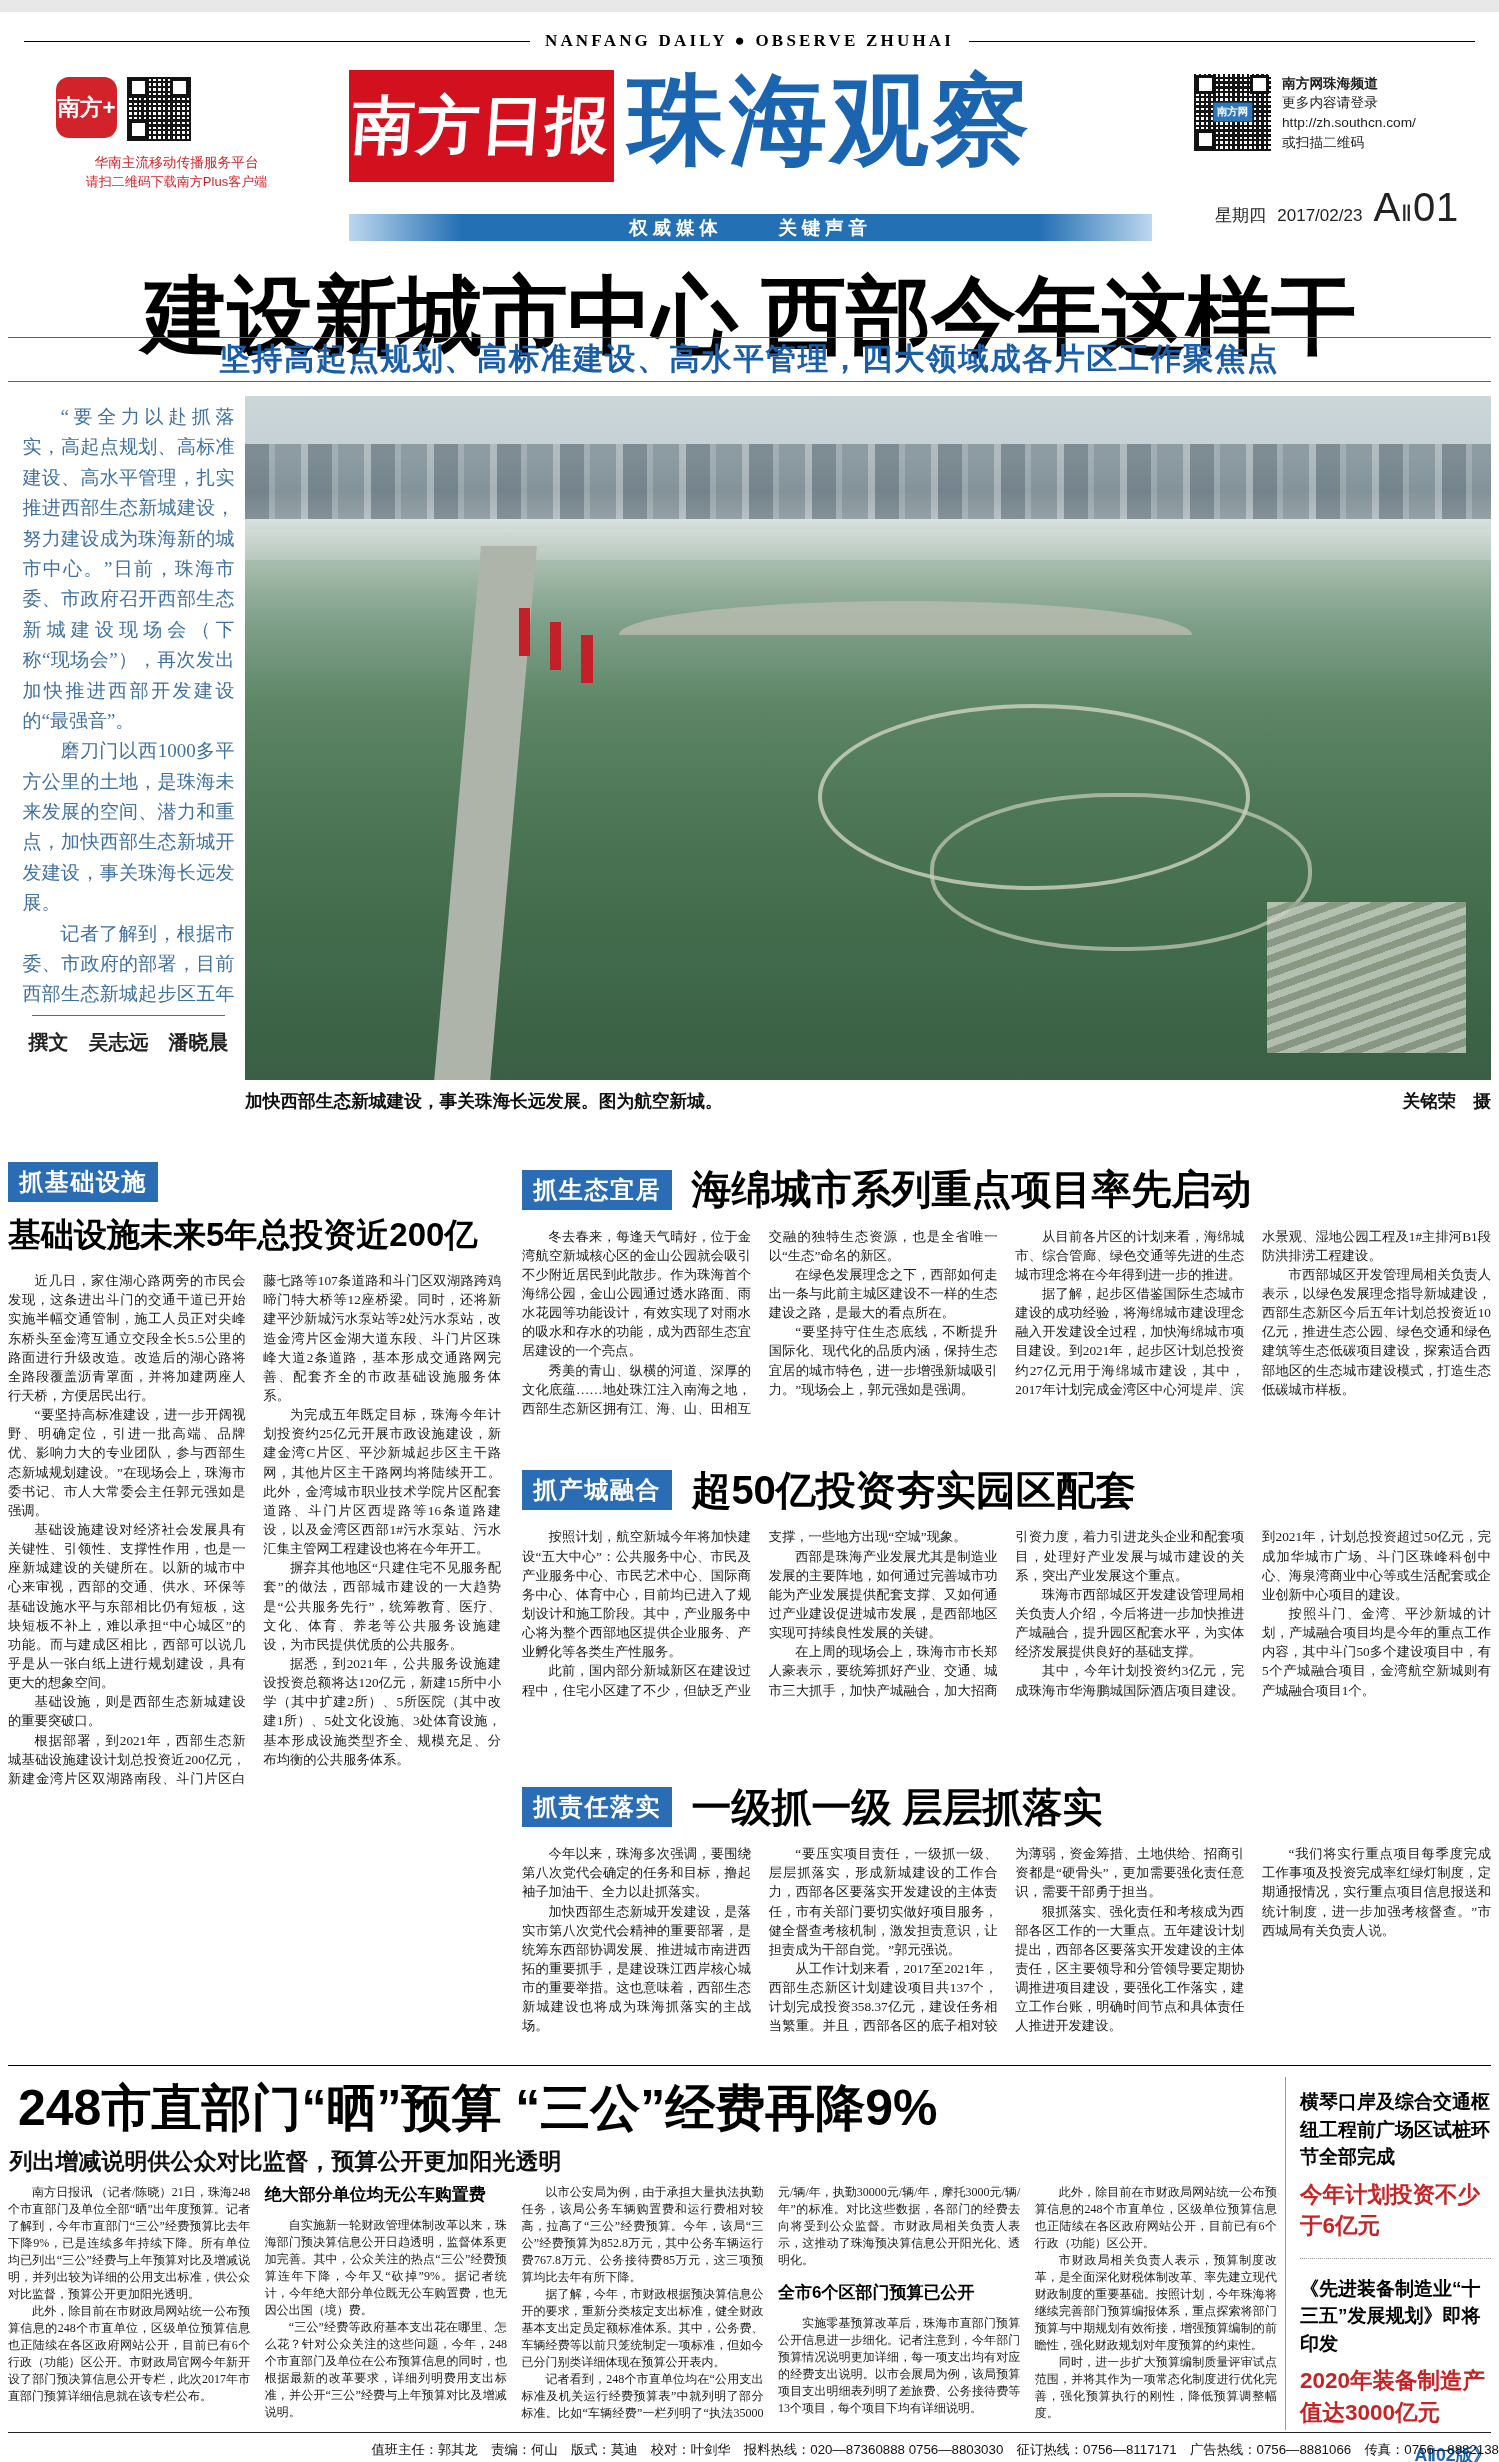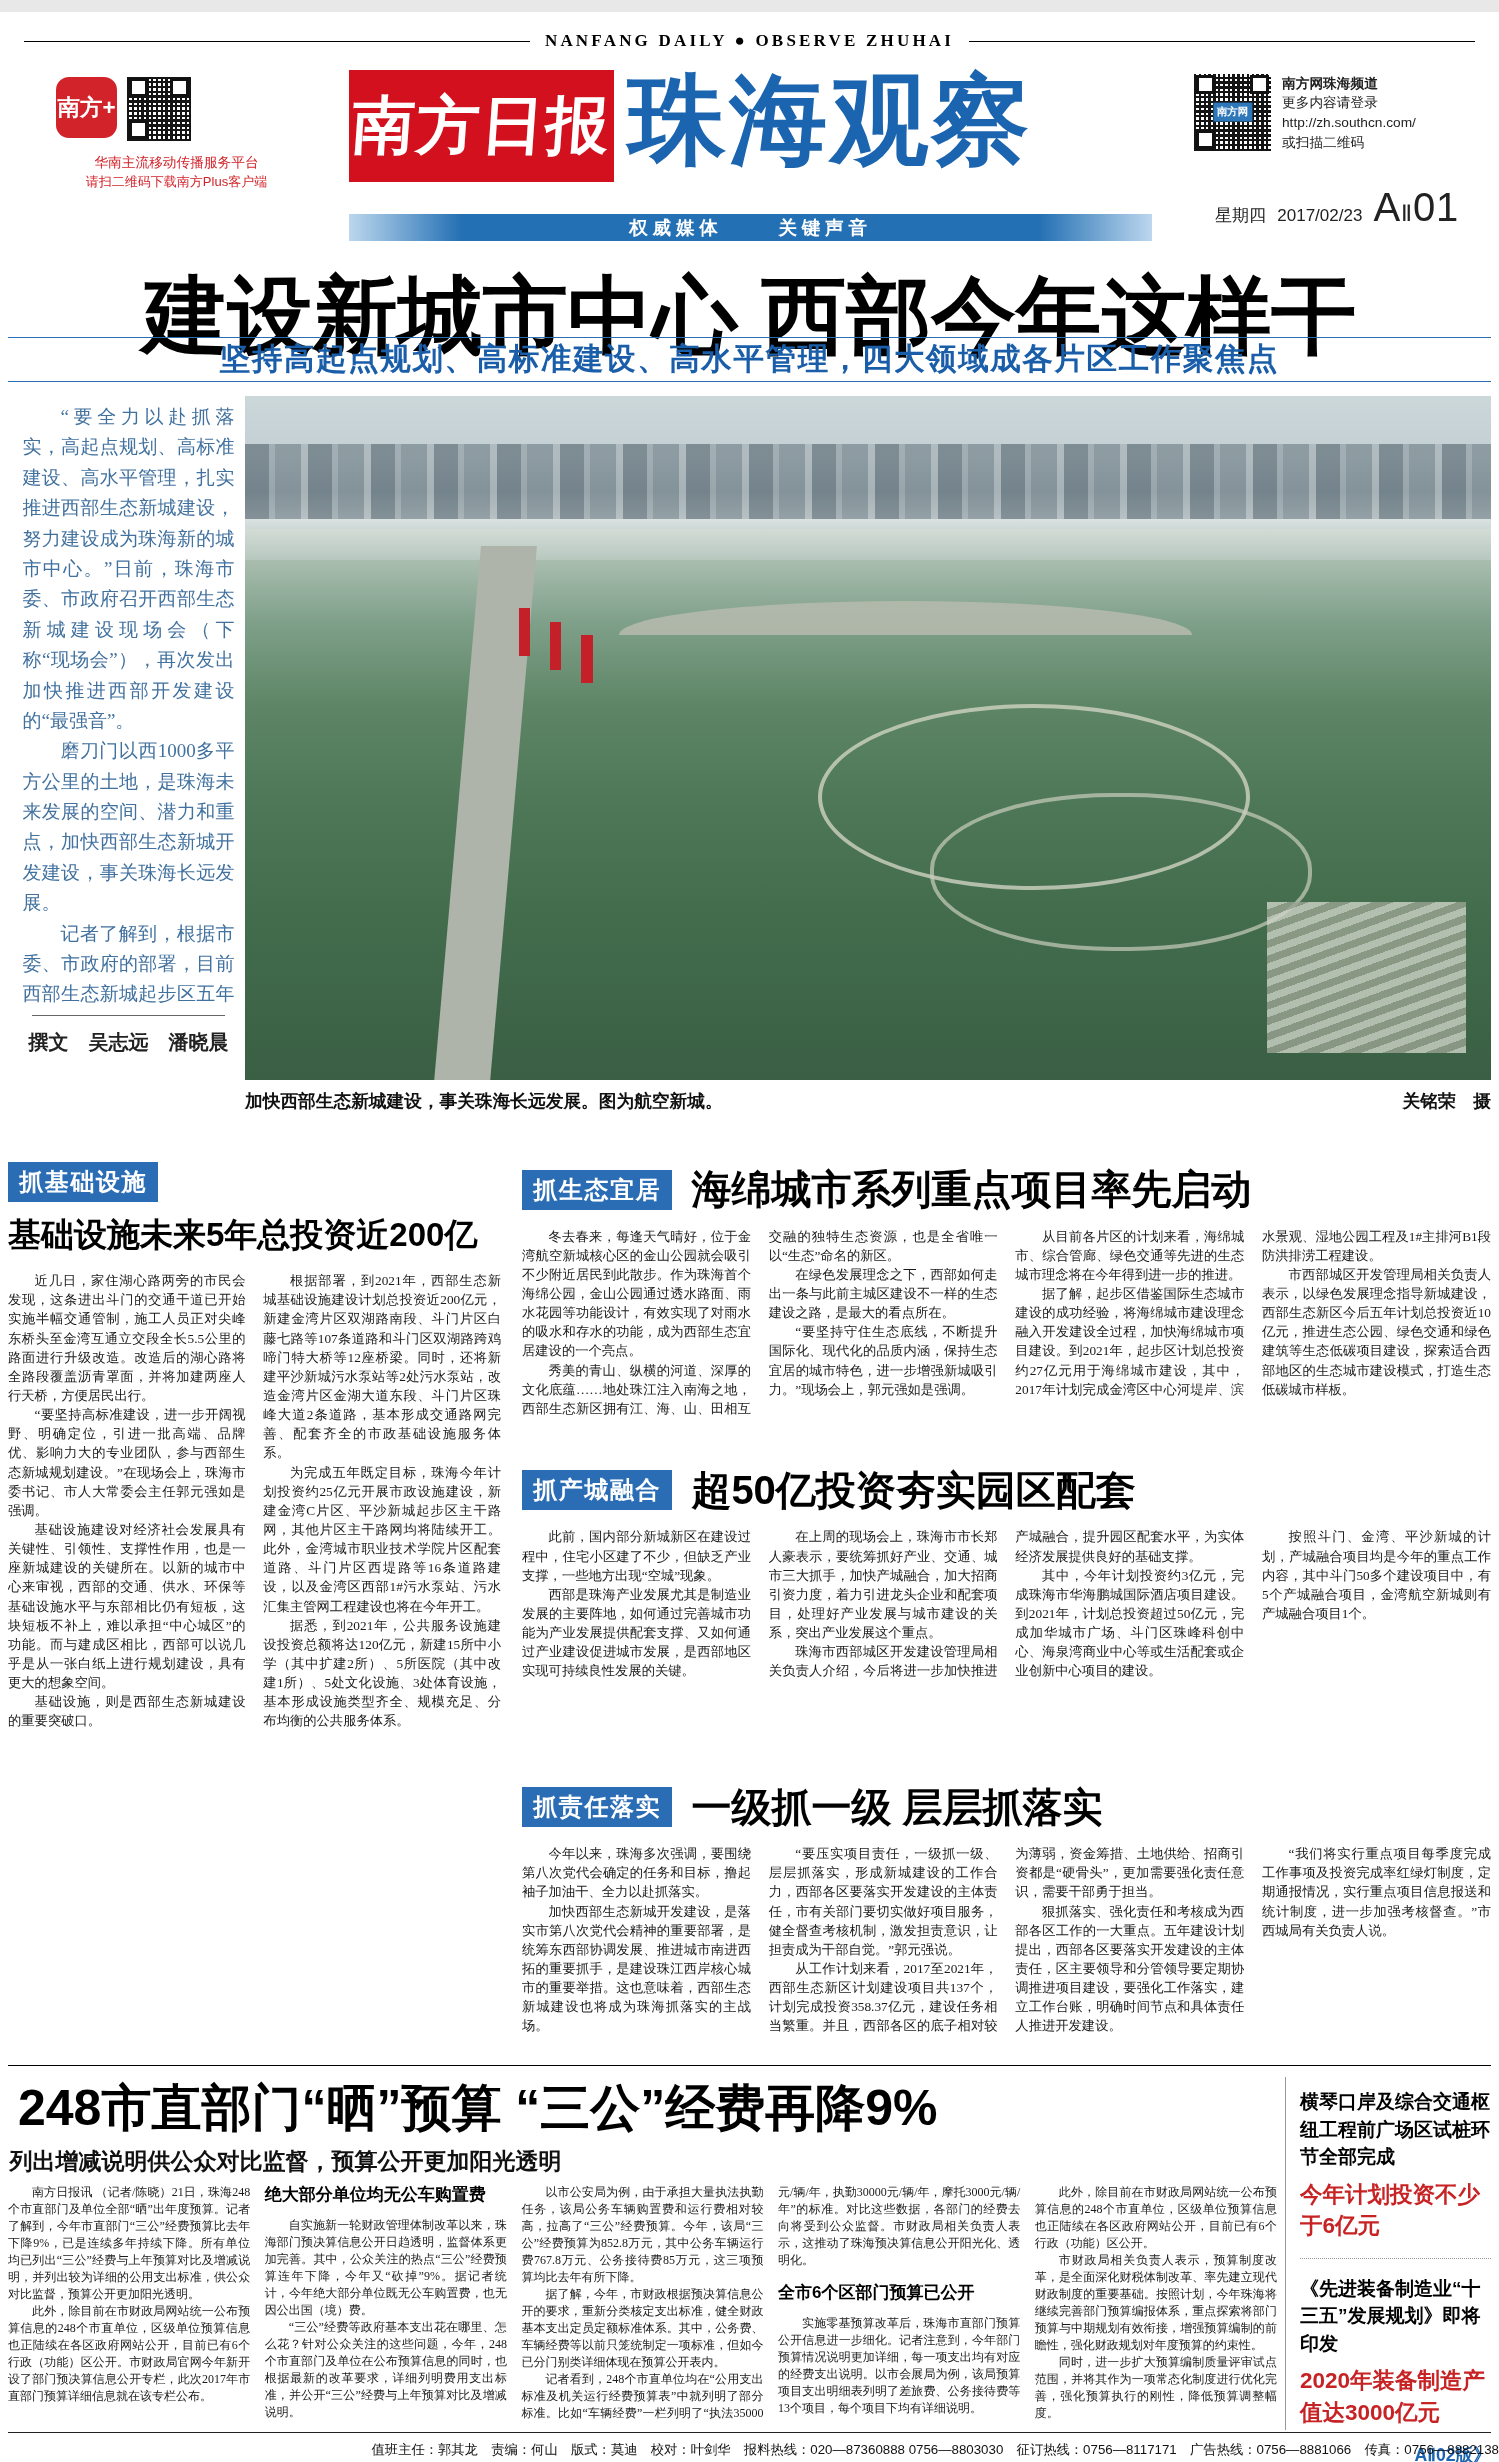--- a/index.html
+++ b/index.html
@@ -226,20 +226,21 @@
   <div class="sec1">
     <span class="sec-badge">抓基础设施</span>
     <div class="sec-headline">基础设施未来5年总投资近200亿</div>
     <div class="sec-body">
         <p class="para">近几日，家住湖心路两旁的市民会发现，这条进出斗门的交通干道已开始实施半幅交通管制，施工人员正对尖峰东桥头至金湾互通立交段全长5.5公里的路面进行升级改造。改造后的湖心路将全路段覆盖沥青罩面，并将加建两座人行天桥，方便居民出行。</p>
         <p class="para">“要坚持高标准建设，进一步开阔视野、明确定位，引进一批高端、品牌优、影响力大的专业团队，参与西部生态新城规划建设。”在现场会上，珠海市委书记、市人大常委会主任郭元强如是强调。</p>
         <p class="para">基础设施建设对经济社会发展具有关键性、引领性、支撑性作用，也是一座新城建设的关键所在。以新的城市中心来审视，西部的交通、供水、环保等基础设施水平与东部相比仍有短板，这块短板不补上，难以承担“中心城区”的功能。而与建成区相比，西部可以说几乎是从一张白纸上进行规划建设，具有更大的想象空间。</p>
         <p class="para">基础设施，则是西部生态新城建设的重要突破口。</p>
         <p class="para">根据部署，到2021年，西部生态新城基础设施建设计划总投资近200亿元，新建金湾片区双湖路南段、斗门片区白藤七路等107条道路和斗门区双湖路跨鸡啼门特大桥等12座桥梁。同时，还将新建平沙新城污水泵站等2处污水泵站，改造金湾片区金湖大道东段、斗门片区珠峰大道2条道路，基本形成交通路网完善、配套齐全的市政基础设施服务体系。</p>
         <p class="para">为完成五年既定目标，珠海今年计划投资约25亿元开展市政设施建设，新建金湾C片区、平沙新城起步区主干路网，其他片区主干路网均将陆续开工。此外，金湾城市职业技术学院片区配套道路、斗门片区西堤路等16条道路建设，以及金湾区西部1#污水泵站、污水汇集主管网工程建设也将在今年开工。</p>
+        <p class="para">摒弃其他地区“只建住宅不见服务配套”的做法，西部城市建设的一大趋势是“公共服务先行”，统筹教育、医疗、文化、体育、养老等公共服务设施建设，为市民提供优质的公共服务。</p>
         <p class="para">据悉，到2021年，公共服务设施建设投资总额将达120亿元，新建15所中小学（其中扩建2所）、5所医院（其中改建1所）、5处文化设施、3处体育设施，基本形成设施类型齐全、规模充足、分布均衡的公共服务体系。</p>
       </div>
   </div>
 
   <div class="rightstack">
     <div class="rsec rsec2">
       <div class="hdr">
         <span class="sec-badge">抓生态宜居</span>
         <span class="sec-headline">海绵城市系列重点项目率先启动</span>
       </div>
@@ -252,20 +253,21 @@
           <p class="para">据了解，起步区借鉴国际生态城市建设的成功经验，将海绵城市建设理念融入开发建设全过程，加快海绵城市项目建设。到2021年，起步区计划总投资约27亿元用于海绵城市建设，其中，2017年计划完成金湾区中心河堤岸、滨水景观、湿地公园工程及1#主排河B1段防洪排涝工程建设。</p>
           <p class="para">市西部城区开发管理局相关负责人表示，以绿色发展理念指导新城建设，西部生态新区今后五年计划总投资近10亿元，推进生态公园、绿色交通和绿色建筑等生态低碳项目建设，探索适合西部地区的生态城市建设模式，打造生态低碳城市样板。</p>
         </div>
     </div>
     <div class="rsec rsec3">
       <div class="hdr">
         <span class="sec-badge">抓产城融合</span>
         <span class="sec-headline">超50亿投资夯实园区配套</span>
       </div>
       <div class="sec-body">
+          <p class="para">按照计划，航空新城今年将加快建设“五大中心”：公共服务中心、市民及产业服务中心、市民艺术中心、国际商务中心、体育中心，目前均已进入了规划设计和施工阶段。其中，产业服务中心将为整个西部地区提供企业服务、产业孵化等各类生产性服务。</p>
           <p class="para">此前，国内部分新城新区在建设过程中，住宅小区建了不少，但缺乏产业支撑，一些地方出现“空城”现象。</p>
           <p class="para">西部是珠海产业发展尤其是制造业发展的主要阵地，如何通过完善城市功能为产业发展提供配套支撑、又如何通过产业建设促进城市发展，是西部地区实现可持续良性发展的关键。</p>
           <p class="para">在上周的现场会上，珠海市市长郑人豪表示，要统筹抓好产业、交通、城市三大抓手，加快产城融合，加大招商引资力度，着力引进龙头企业和配套项目，处理好产业发展与城市建设的关系，突出产业发展这个重点。</p>
           <p class="para">珠海市西部城区开发建设管理局相关负责人介绍，今后将进一步加快推进产城融合，提升园区配套水平，为实体经济发展提供良好的基础支撑。</p>
           <p class="para">其中，今年计划投资约3亿元，完成珠海市华海鹏城国际酒店项目建设。到2021年，计划总投资超过50亿元，完成加华城市广场、斗门区珠峰科创中心、海泉湾商业中心等或生活配套或企业创新中心项目的建设。</p>
           <p class="para">按照斗门、金湾、平沙新城的计划，产城融合项目均是今年的重点工作内容，其中斗门50多个建设项目中，有5个产城融合项目，金湾航空新城则有产城融合项目1个。</p>
         </div>
     </div>
     <div class="rsec rsec4">
       <div class="hdr">

